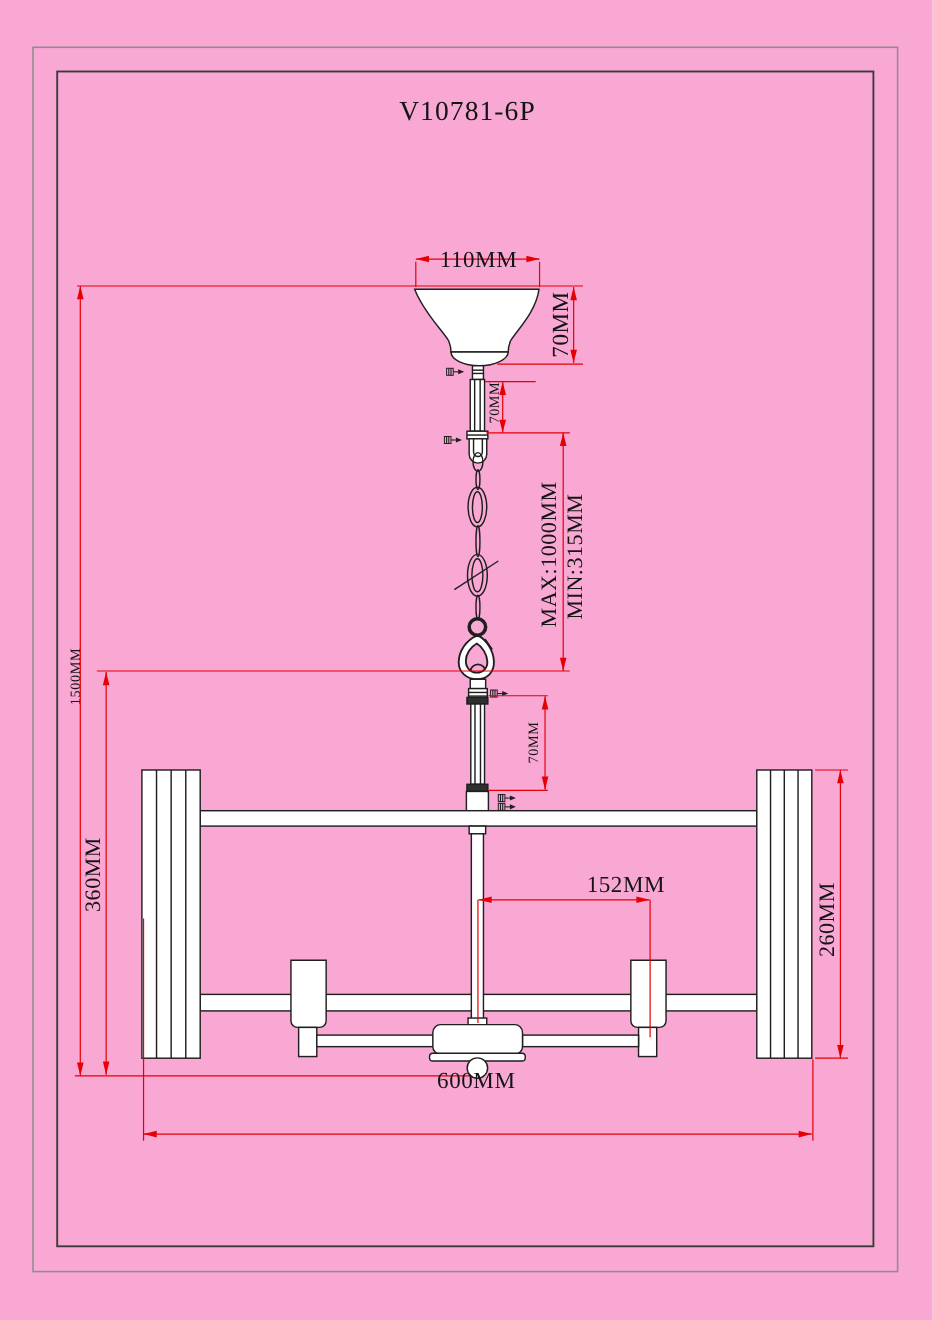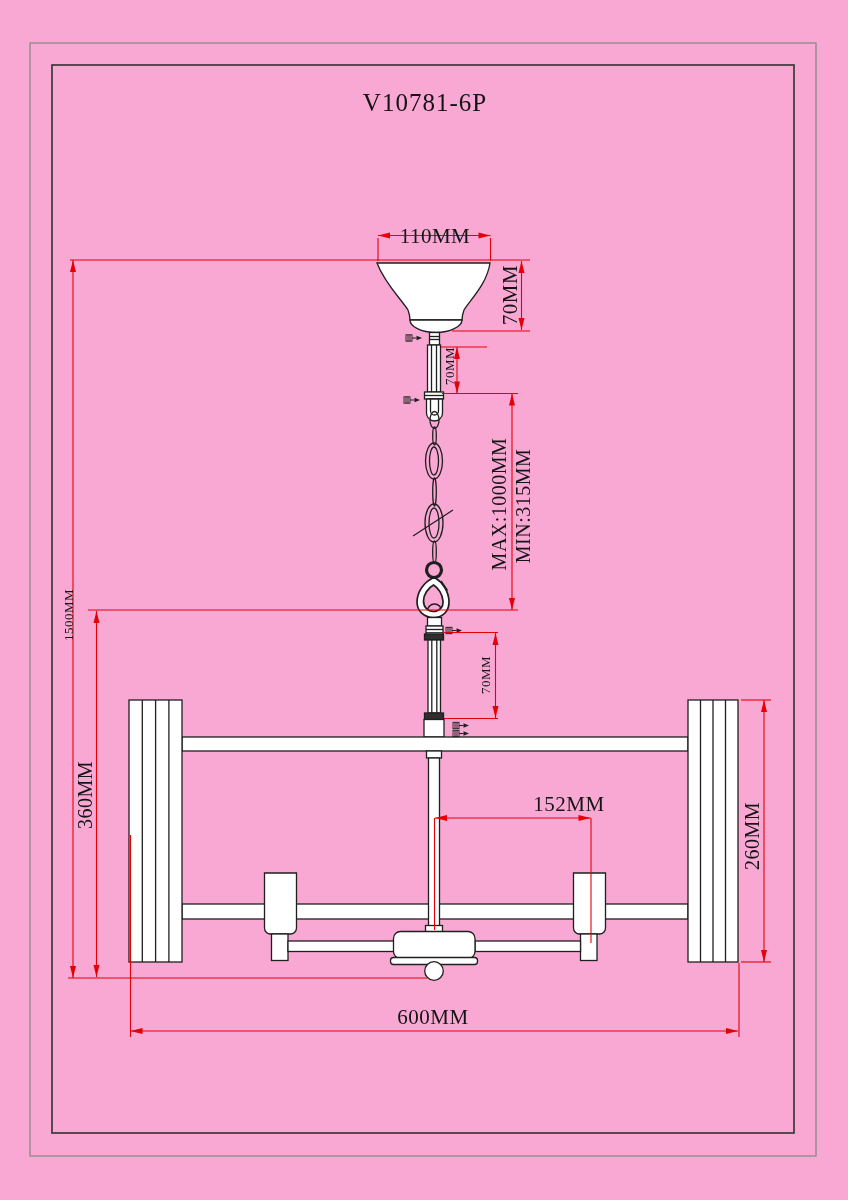--- a/index.html
+++ b/index.html
@@ -192,15 +192,15 @@
 <div class="dim-label vert t-13" style="left:485px;top:675px;">70MM</div>
 
 <div class="dim-label vert t-13" style="left:68px;top:615px;">1500MM</div>
 
 <div class="dim-label vert t-19" style="left:85px;top:795px;">360MM</div>
 
 <div class="dim-label t-20" style="left:545px;top:804px;margin-left:24px;">152MM</div>
 
 <div class="dim-label vert t-19" style="left:752px;top:836px;">260MM</div>
 
-<div class="dim-label t-20" style="left:433px;top:1017px;">600MM</div>
+<div class="dim-label t-20" style="left:433px;top:983px;">600MM</div>
 
 </div>
 
 </body></html>

